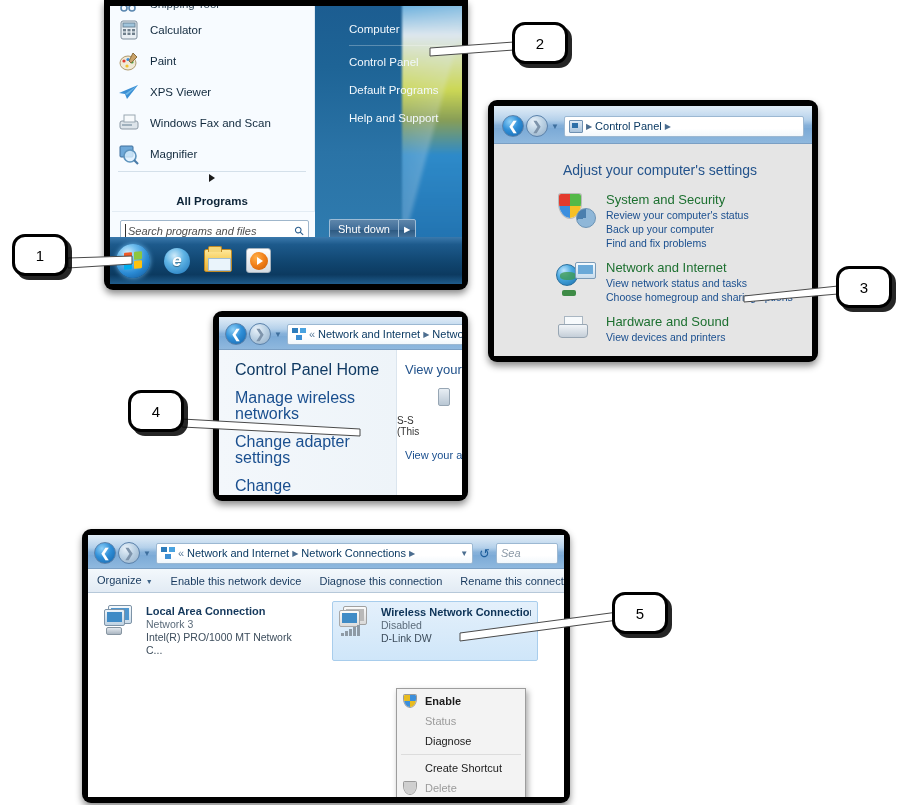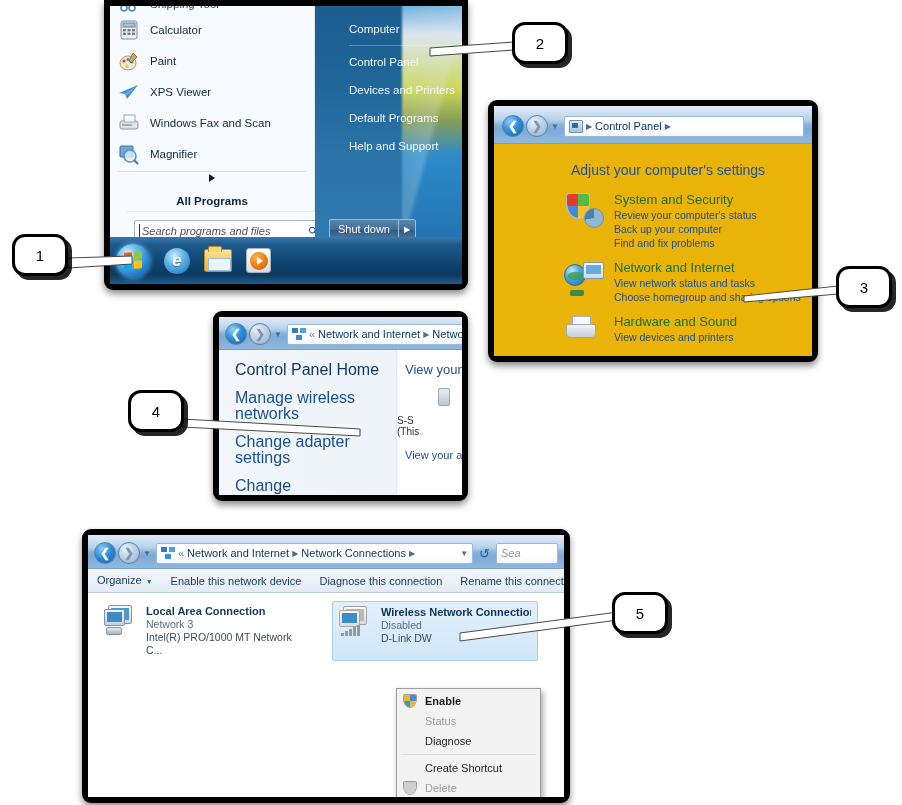--- a/index.html
+++ b/index.html
@@ -122,21 +122,21 @@
   }
   .sm-ico { width: 22px; height: 22px; flex: none; position: relative; }
   .sm-divider { height: 1px; background: #d4e0ea; margin: 2px 8px; }
   .sm-allprog {
     display: flex; align-items: center; gap: 13px;
     height: 26px; padding: 0 10px; font-size: 11.5px; color: #0d2438; font-weight: bold; flex-direction: column;
   }
   .tri-right { width: 0; height: 0; border-left: 6px solid #1a1a1a; border-top: 4px solid transparent; border-bottom: 4px solid transparent; }
 
   .sm-searchrow {
-    position: absolute; left: 16px; bottom: 0; width: 205px; height: 38px;
+    position: absolute; left: 2px; bottom: 0; width: 205px; height: 38px;
     background: #f7fbff; border-top: 1px solid #e3ecf4;
     display: flex; align-items: center; padding: 0 8px;
   }
   .sm-search {
     flex: 1; height: 22px; background: #fff; border: 1px solid #9fb6cb; border-radius: 2px;
     display: flex; align-items: center; padding: 0 4px; position: relative;
   }
   .sm-search .ph { font-size: 11px; color: #4e4e4e; font-style: italic; flex: 1; }
   .sm-search .caretbar { width: 1px; height: 13px; background: #333; margin-right: 2px; }
   .magn { font-size: 12px; color: #2c5f8f; transform: rotate(-45deg); }
@@ -197,21 +197,21 @@
   }
   .tb-wmp .disc {
     width: 18px; height: 18px; border-radius: 50%;
     background: radial-gradient(circle at 36% 30%, #ffb04a 0%, #f07d17 50%, #c35a07 100%);
     display: flex; align-items: center; justify-content: center;
   }
   .tb-wmp .disc::after { content:""; width:0;height:0;border-left:6px solid #fff;border-top:4px solid transparent;border-bottom:4px solid transparent; margin-left:2px; }
 
   
   #win-cp { left: 488px; top: 100px; width: 330px; height: 262px; }
-  .cp-body { background: #eab308; padding: 0 0 0 12px; position: relative; height: 100%; }
+  .cp-body { background: #e5e5e5; padding: 0 0 0 4px; position: relative; height: 100%; }
   .cp-title { font-size: 14px; color: #23538c; padding: 18px 0 14px 65px; }
   .cp-cat { display: flex; gap: 10px; padding: 0 0 10px 58px; }
   .cp-catico { width: 40px; height: 36px; flex: none; position: relative; }
   .cp-h { font-size: 13px; color: #1d7030; margin-bottom: 1px; }
   .cp-l { font-size: 10.5px; color: #1a4f8f; line-height: 14px; }
 
   
   .ico-shield { position: relative; }
   .ico-shield .sh {
     position: absolute; left: 2px; top: 1px; width: 24px; height: 26px;
@@ -281,21 +281,21 @@
   .bars { position:absolute; left:2px; bottom:0px; display:flex; align-items:flex-end; gap:1.5px; height:11px; }
   .bars i { width:2.5px; background:#8e9aa5; display:block; }
   .bars i:nth-child(1){height:3px}.bars i:nth-child(2){height:5px}.bars i:nth-child(3){height:7px}.bars i:nth-child(4){height:9px}.bars i:nth-child(5){height:11px}
   .conn-name { font-size: 11px; color: #14385c; font-weight: bold; line-height: 13px; }
   .conn-l2 { font-size: 10.5px; color: #5b6b7a; line-height: 13px; }
   .conn-l3 { font-size: 10.5px; color: #3d4d5c; line-height: 13px; }
   .conn.selected .conn-name { color:#0d3357; }
 
   
   .ctxmenu {
-    position: absolute; left: 308px; top: 95px; width: 145px;
+    position: absolute; left: 308px; top: 95px; width: 130px;
     background: #f3f3f3; border: 1px solid #9d9d9d;
     box-shadow: 2px 3px 6px rgba(0,0,0,0.35);
     padding: 2px 0; z-index: 40;
   }
   .ctxitem { display:flex; align-items:center; gap:8px; height:20px; padding: 0 8px 0 6px; font-size: 11px; color:#1b1b1b; }
   .ctxitem.bold { font-weight: bold; }
   .ctxitem.dim { color:#9b9b9b; }
   .ctxsep { height:1px; background:#dcdcdc; margin: 3px 4px; }
   .ctxico { width:14px; height:14px; flex:none; }
   .shieldmini {
@@ -436,21 +436,20 @@
                 <span class="magn">⚲</span>
               </div>
             </div>
           </div>
 
           <div class="sm-right">
             <div style="position:relative;z-index:2;padding-top:9px;">
               <div class="sm-rlink"><span>Computer</span></div>
               <div class="sm-rsep"></div>
               <div class="sm-rlink"><span>Control Panel</span></div>
-              <div class="sm-rlink"><span>Devices and Printers</span></div>
               <div class="sm-rlink"><span>Default Programs</span></div>
               <div class="sm-rlink"><span>Help and Support</span></div>
             </div>
             <div class="sm-shut">
               <div class="sm-shutbtn">Shut down</div>
               <div class="sm-shutarrow">▶</div>
             </div>
           </div>
         </div>
 

